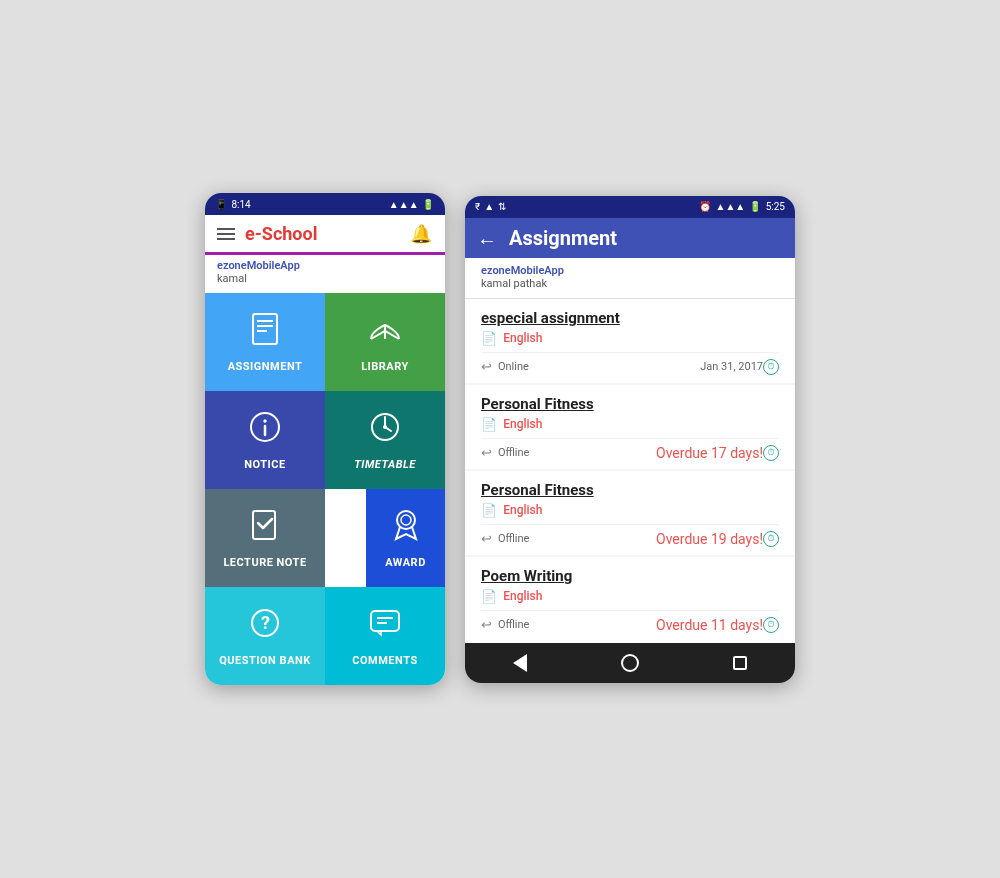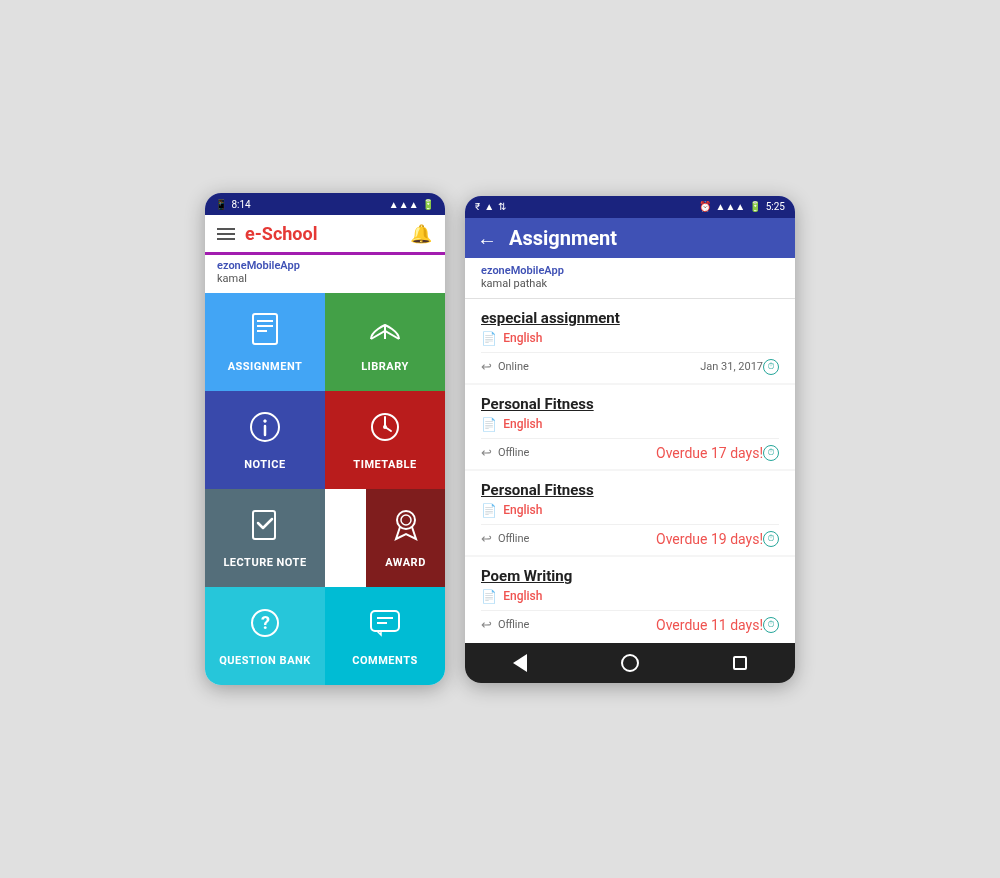--- a/index.html
+++ b/index.html
@@ -86,23 +86,23 @@
       text-align: center;
     }
     .menu-icon {
       font-size: 32px;
       line-height: 1;
     }
 
     .bg-blue { background: #42a5f5; }
     .bg-green { background: #43a047; }
     .bg-darkblue { background: #3949ab; justify-content: space-between; }
-    .bg-brown { background: #b91c1c; }
+    .bg-brown { background: #0f766e; font-style: italic; }
     .bg-steelblue { background: #546e7a; }
-    .bg-gray { background: #7f1d1d; margin-left: 41px; }
+    .bg-gray { background: #1d4ed8; margin-left: 41px; }
     .bg-teal { background: #26c6da; }
     .bg-cyan { background: #00bcd4; }
 
     
     .phone-right {
       width: 330px;
     }
 
     .app-header-right {
       background: #3f51b5;

